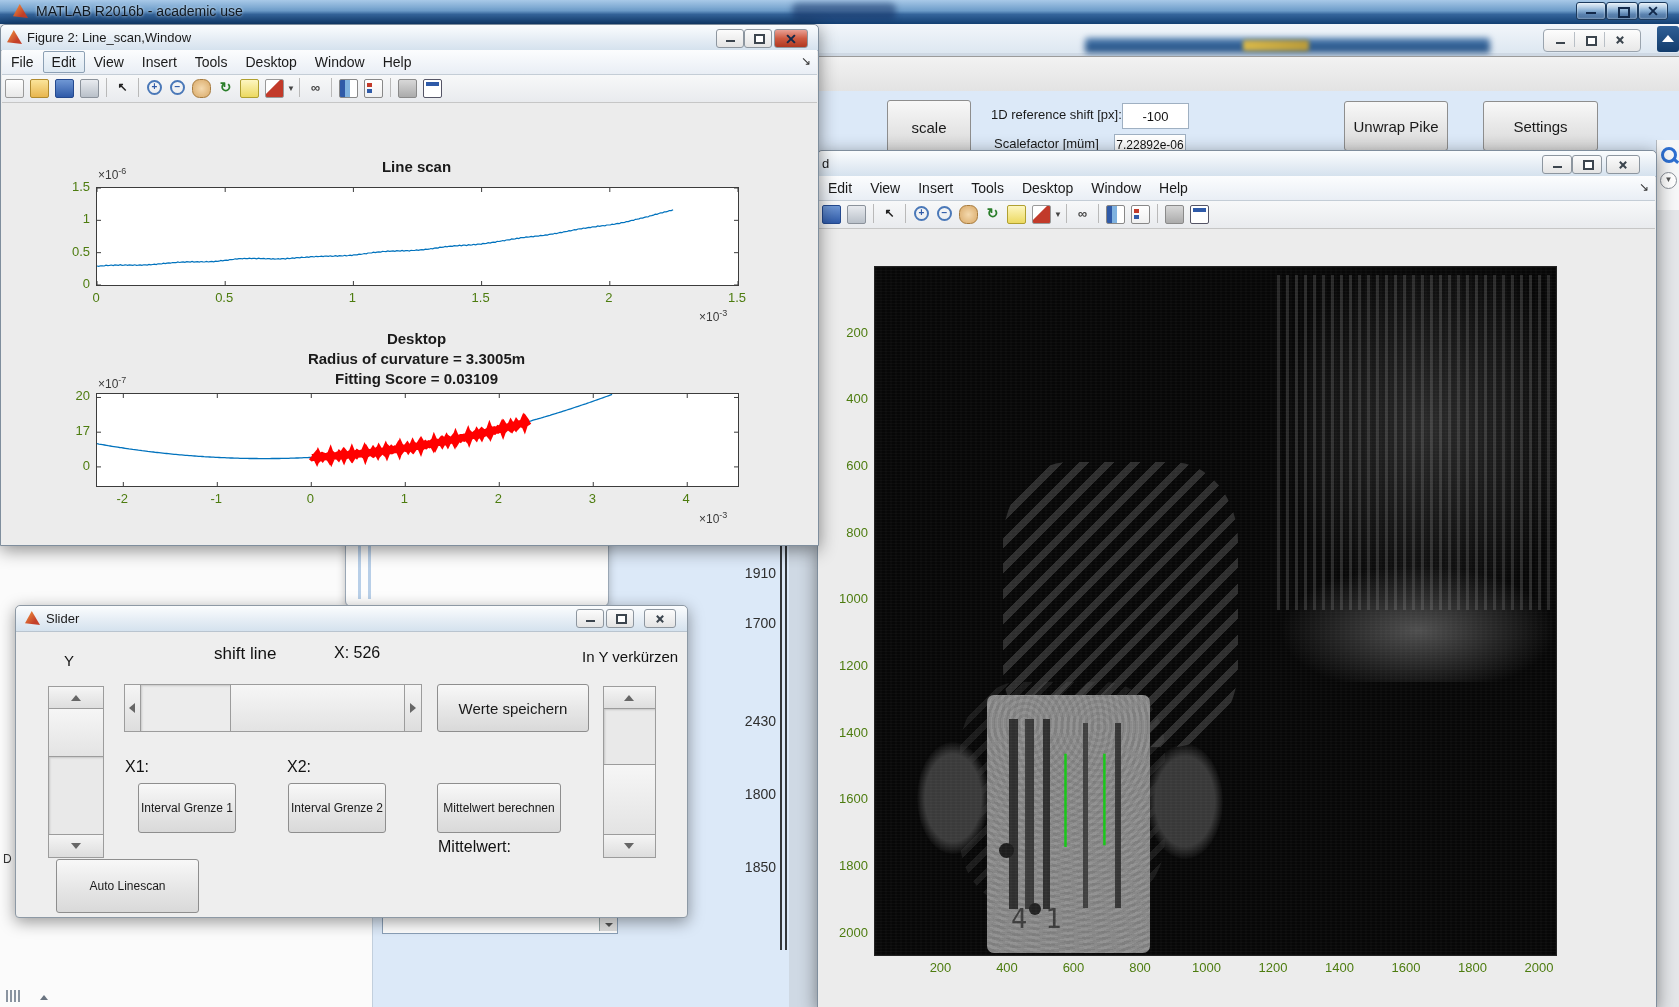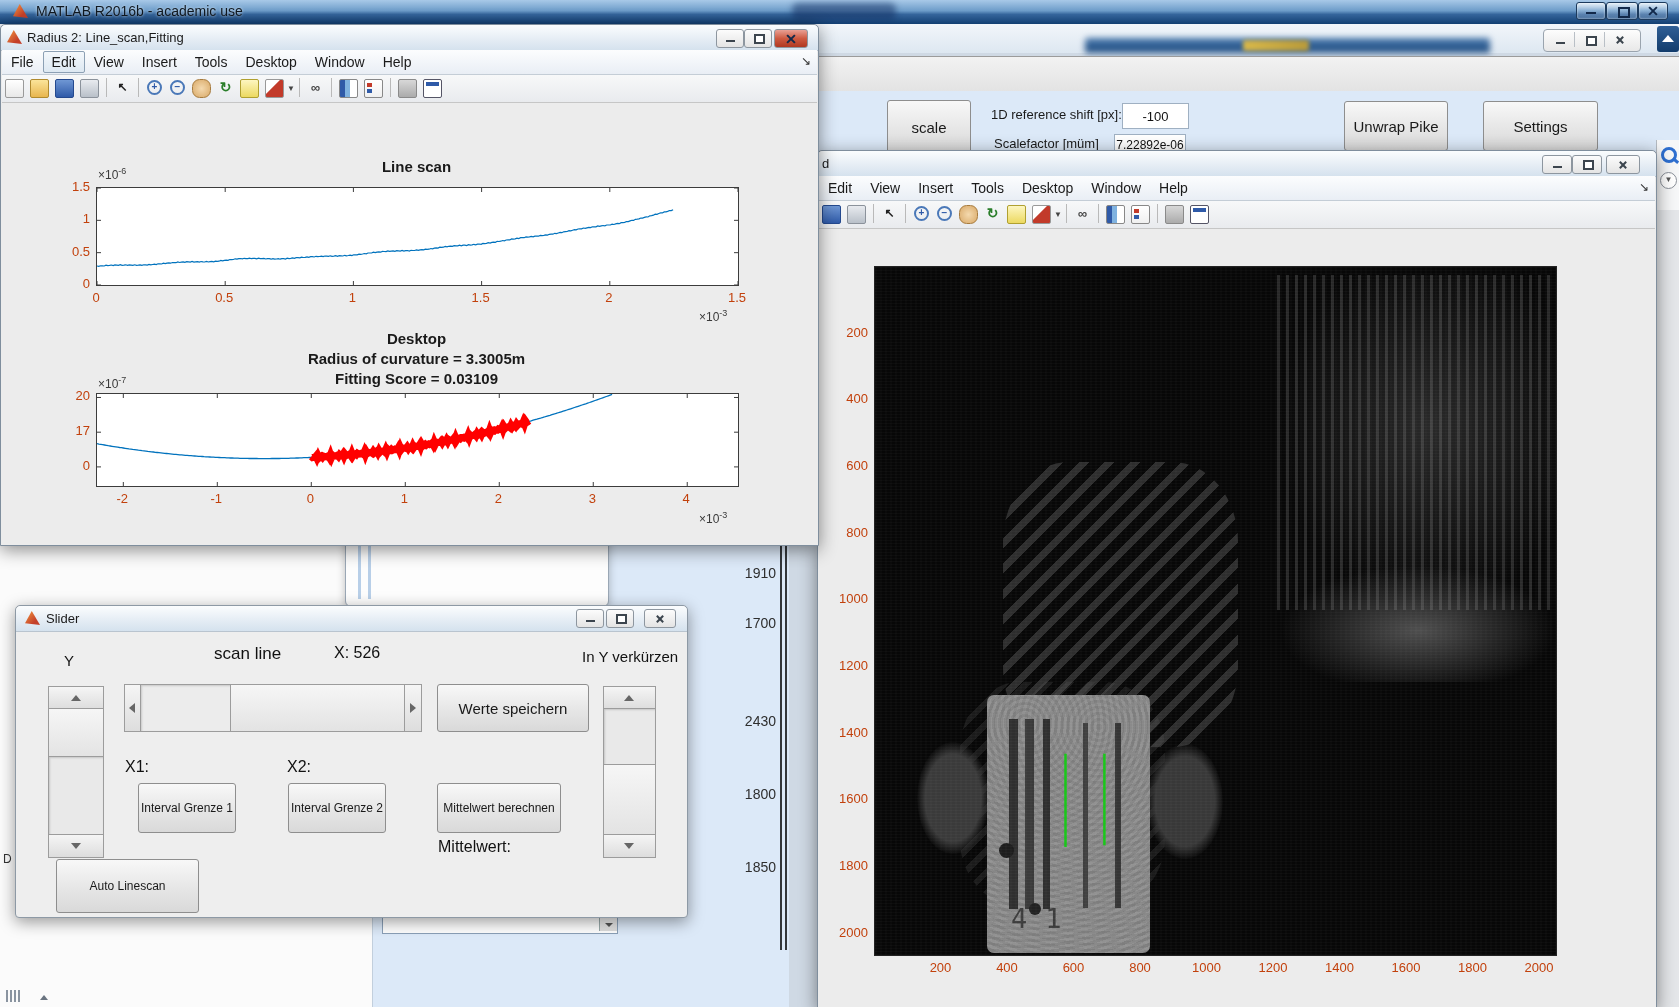--- a/index.html
+++ b/index.html
@@ -69,21 +69,21 @@
   .ic-insert-colorbar{background:linear-gradient(90deg,#2f5aa8 0 5px,#7fb2e0 5px 10px,#fff 10px);border:1px solid #888;}
   .ic-insert-legend{background:linear-gradient(#fff,#f0f0f0);border:1px solid #888;}
   .ic-insert-legend:before{content:"";position:absolute;left:2px;top:3px;width:5px;height:4px;background:#c23a2a;}
   .ic-insert-legend:after{content:"";position:absolute;left:2px;top:9px;width:5px;height:4px;background:#2f5aa8;}
   .ic-hold-plot{background:linear-gradient(#d8d8d8,#ababab);border:1px solid #8a8a8a;}
   .ic-dock-figure{background:#fff;border:1px solid #556;}
   .ic-dock-figure:before{content:"";position:absolute;left:2px;top:2px;right:2px;height:4px;background:#2f5aa8;}
   .ic-drop{float:left;width:8px;height:17px;margin:4px 0;font-size:8px;line-height:19px;color:#444;}
   
   .axbox{position:absolute;background:#fff;border:1px solid #3c3c3c;}
-  .ticklbl{position:absolute;font-size:13px;color:#c2410c;}
+  .ticklbl{position:absolute;font-size:13px;color:#4d7c0f;}
   .axtitle{position:absolute;font-weight:bold;font-size:15px;color:#1a1a1a;text-align:center;}
   .exp{position:absolute;font-size:12px;color:#3a3a3a;}
   sup{font-size:9px;}
   
   #sliderwin{left:15px;top:605px;width:671px;height:311px;background:#eeeeee;border:1px solid #8d99a5;border-radius:5px 5px 4px 4px;box-shadow:0 4px 16px rgba(0,0,0,.4);}
   #sliderwin .figtitle .txt{left:30px;}
   .slbl{position:absolute;color:#111;}
   .trough{position:absolute;background:#e9e9e9;border:1px solid #9c9c9c;box-shadow:inset 1px 1px 2px rgba(0,0,0,.15);}
   .thumb{position:absolute;background:linear-gradient(#f6f6f6,#e3e3e3);border:1px solid #9c9c9c;}
   .sarrow{position:absolute;width:0;height:0;}
@@ -268,21 +268,21 @@
         <div class="ticklbl" style="left: 8px; top: 573.667px; width: 42px; text-align: right;">1400</div>
         <div class="ticklbl" style="left: 8px; top: 640.333px; width: 42px; text-align: right;">1600</div>
         <div class="ticklbl" style="left: 8px; top: 707px; width: 42px; text-align: right;">1800</div>
         <div class="ticklbl" style="left: 8px; top: 773.667px; width: 42px; text-align: right;">2000</div>
       </div>
   </div>
 
   <div class="figwin abs" id="fig2" style="left:0px;top:24px;width:817px;height:520px;">
     <div class="figtitle">
       <span class="mlogo" style="position:absolute;left:6px;top:5px;"></span>
-      <span class="txt" style="left:26px;">Radius 2: Line_scan,Fitting</span>
+      <span class="txt" style="left:26px;">Figure 2: Line_scan,Window</span>
       <span class="wbtn" style="left:715px;top:4px;width:26px;">
           <i class="gg-min"></i>
         </span>
       <span class="wbtn" style="left:743px;top:4px;width:26px;">
           <i class="gg-box"></i>
         </span>
       <span class="wbtn red glyph-x" style="left:773px;top:4px;width:32px;"></span>
     </div>
     <div class="menubar" style="top:25px;" id="fig2menu">
       <span class="corner">↘</span>
@@ -373,21 +373,21 @@
       <span class="wbtn" style="left:560px;top:3px;width:26px;">
           <i class="gg-min"></i>
         </span>
       <span class="wbtn" style="left:590px;top:3px;width:26px;">
           <i class="gg-box"></i>
         </span>
       <span class="wbtn gg-x" style="left:628px;top:3px;width:30px;"></span>
     </div>
 
     <div class="slbl" style="left:48px;top:46px;font-size:15px;">Y</div>
-    <div class="slbl" style="left:198px;top:38px;font-size:17px;">scan line</div>
+    <div class="slbl" style="left:198px;top:38px;font-size:17px;">shift line</div>
     <div class="slbl" style="left:318px;top:38px;font-size:16px;">X: 526</div>
     <div class="slbl" style="left:566px;top:42px;font-size:15px;">In Y verkürzen</div>
 
     <div>
       <span class="scroll-btn" style="left:32px;top:80px;width:54px;height:22px;">
           <i class="sarrow" style="left:22px;top:8px;border:5px solid transparent;border-bottom:6px solid #666;border-top:0;"></i>
         </span>
       <span class="thumb" style="left:32px;top:102px;width:54px;height:48px;"></span>
       <span class="trough" style="left:32px;top:150px;width:54px;height:78px;"></span>
       <span class="scroll-btn" style="left:32px;top:228px;width:54px;height:22px;">

